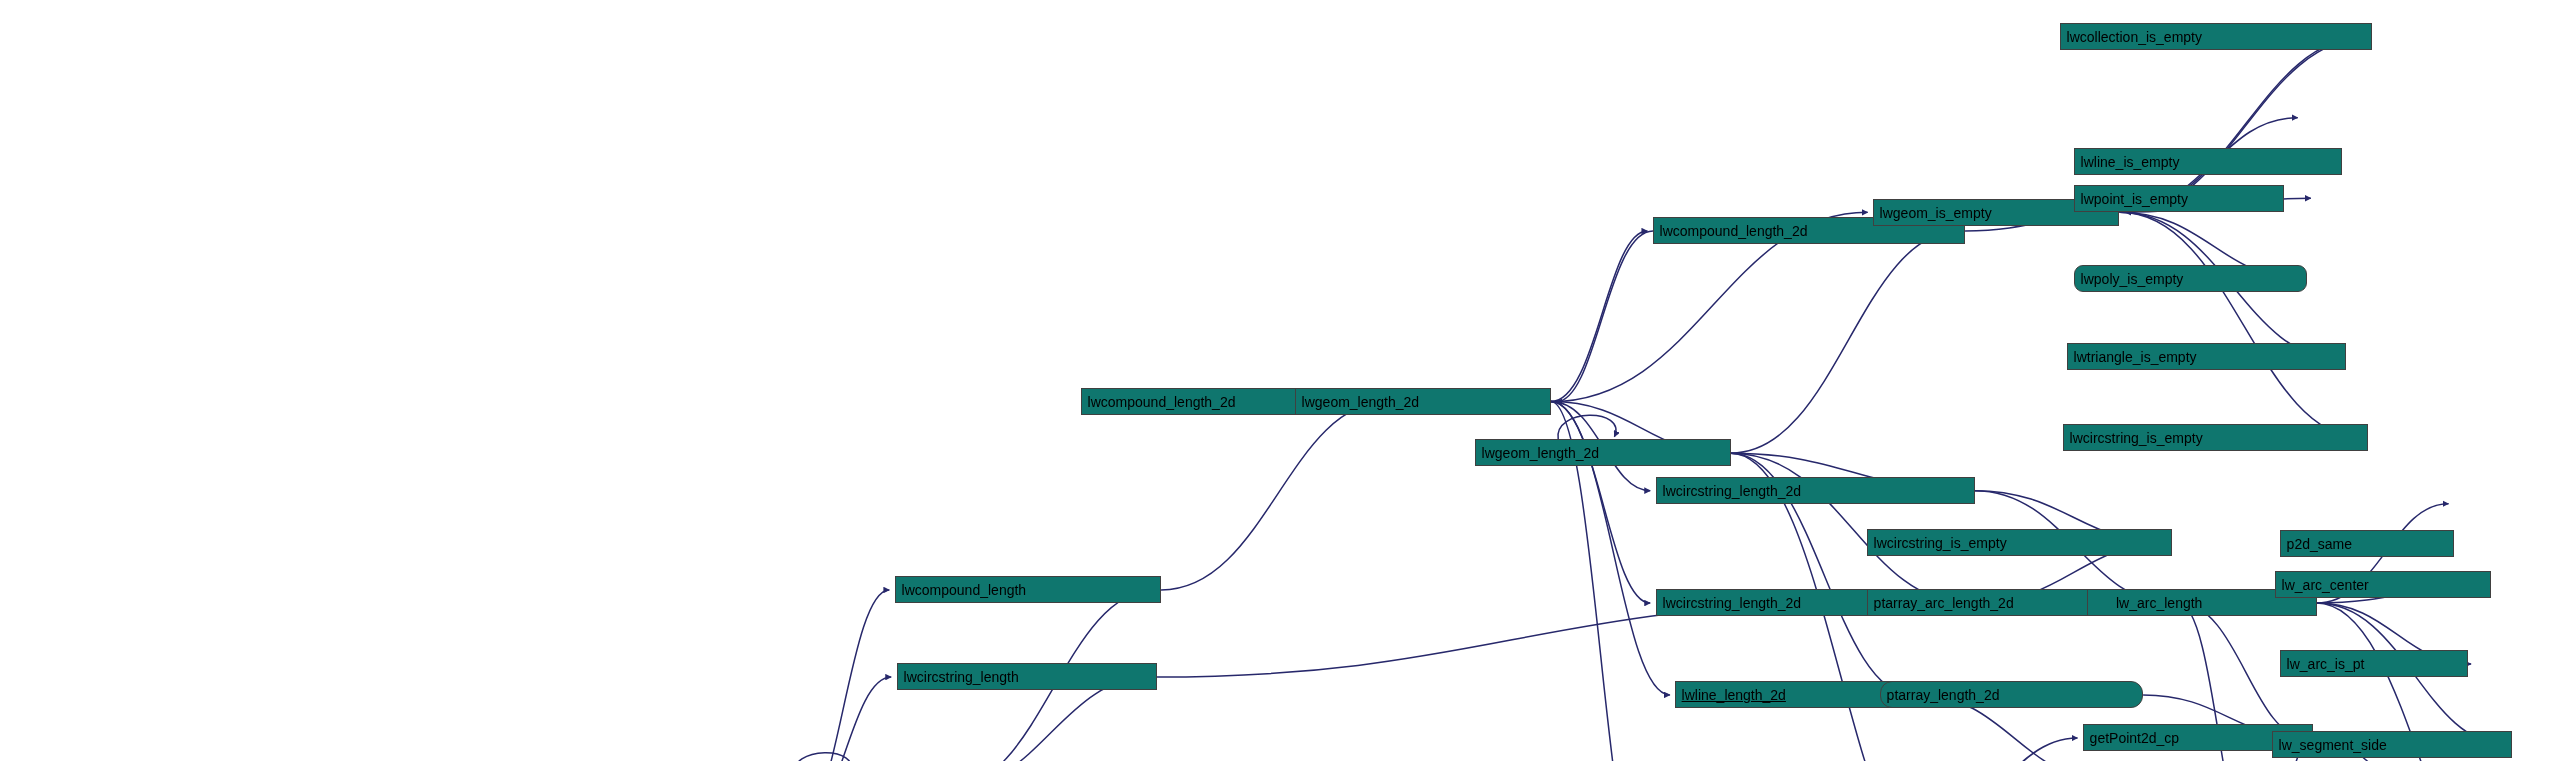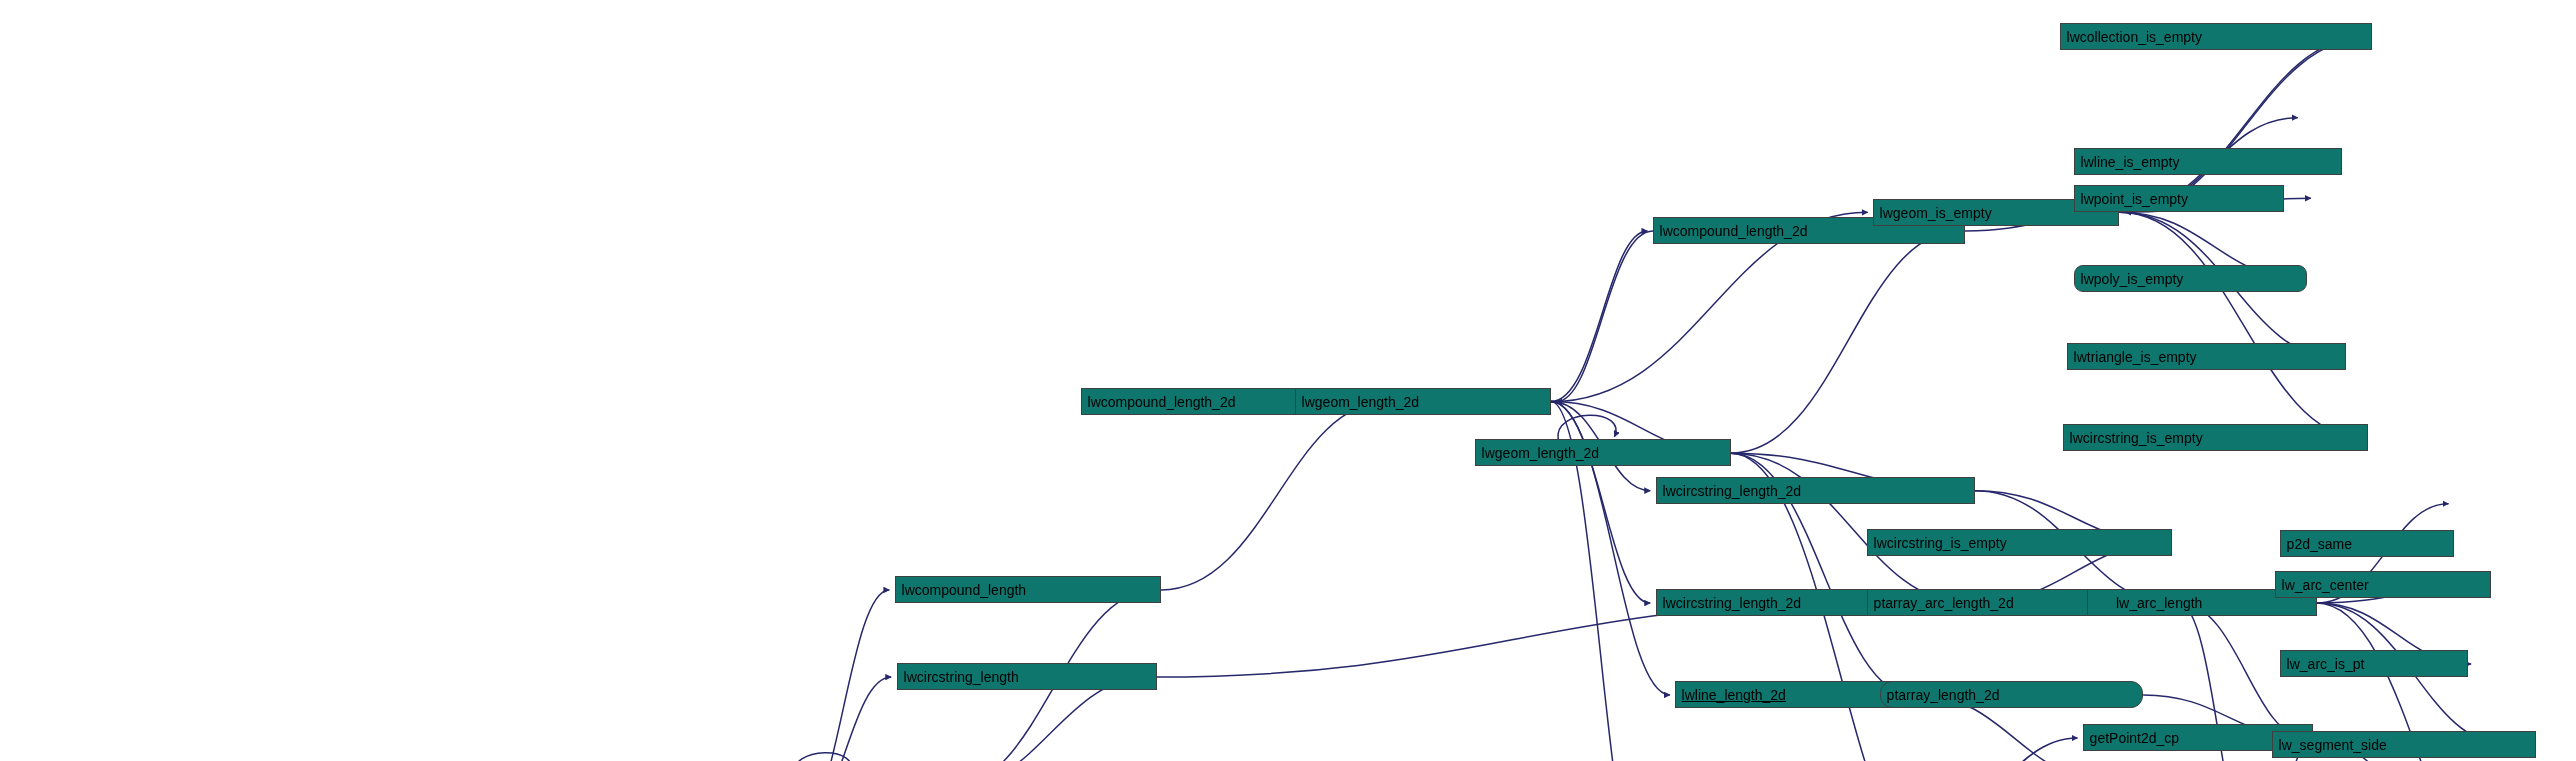--- a/index.html
+++ b/index.html
@@ -178,17 +178,17 @@
     </div>
     <div class="node" style="left: 2280px; top: 490px; width: 174px; margin-top: 40px;">
       <span>p2d_same</span>
     </div>
     <div class="node" style="left: 2275px; top: 571px; width: 216px;">
       <span>lw_arc_center</span>
     </div>
     <div class="node" style="left: 2280px; top: 650px; width: 188px;">
       <span>lw_arc_is_pt</span>
     </div>
-    <div class="node" style="left: 2272px; top: 731px; width: 264px;">
+    <div class="node" style="left: 2272px; top: 731px; width: 240px;">
       <span>lw_segment_side</span>
     </div>
   </div>
 
 
 </body></html>

